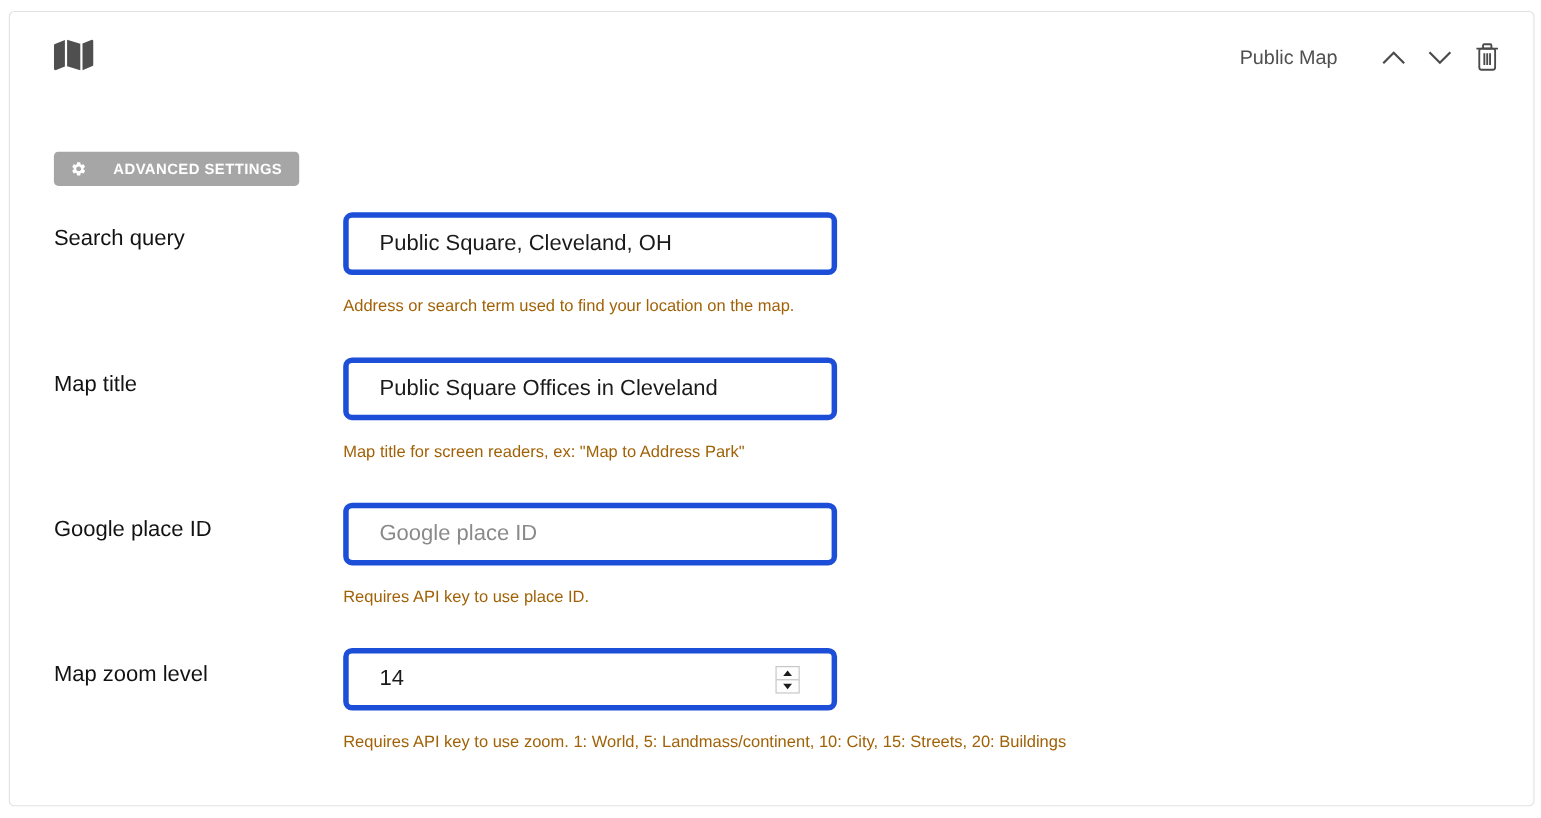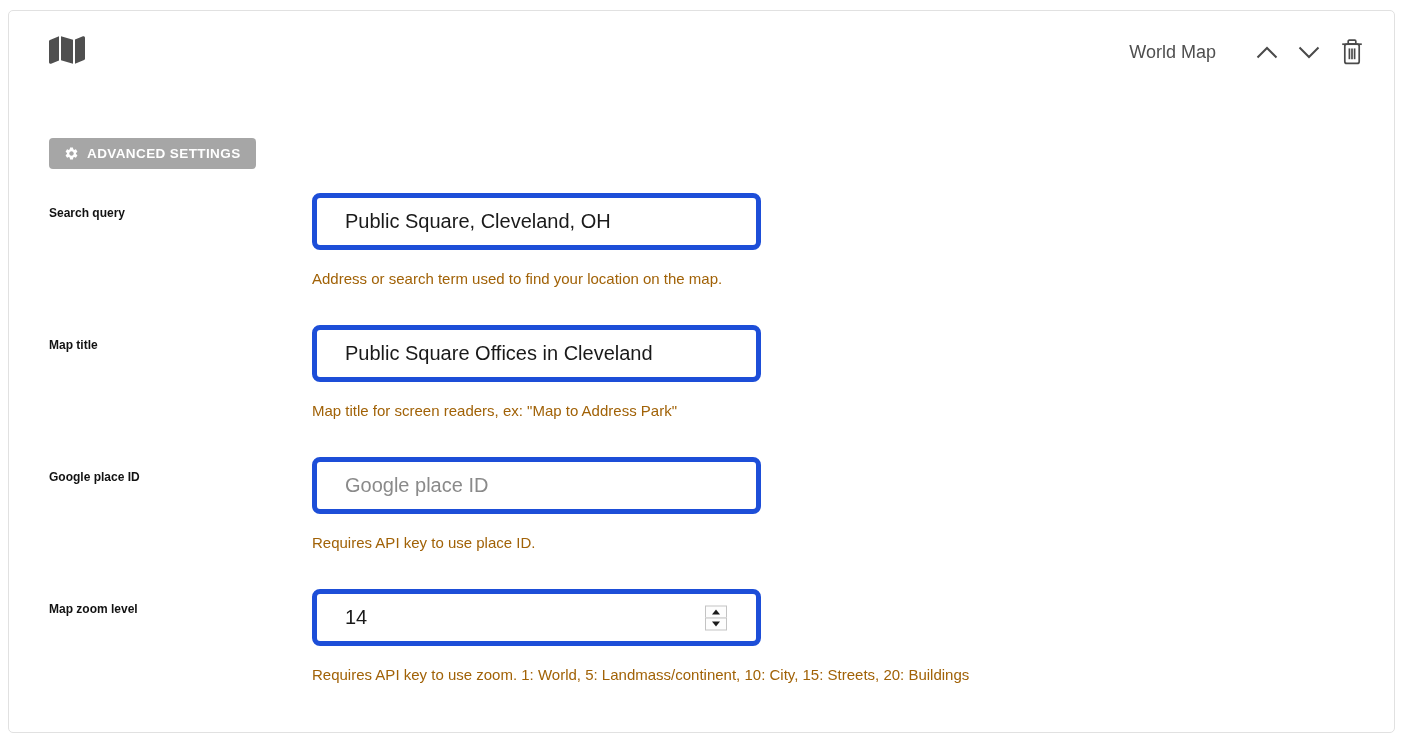--- a/index.html
+++ b/index.html
@@ -45,46 +45,45 @@
     align-items: center;
     justify-content: center;
   }
   .icon-btn svg { display: block; }
   
   .adv-btn {
     margin: 68px 0 0 40px;
     height: 31px;
     display: inline-flex;
     align-items: center;
-    gap: 8px;
+    gap: 24px;
     padding: 0 15px;
     background: #a6a6a6;
     border: none;
     border-radius: 4px;
     color: #ffffff;
     font-size: 13.5px;
     font-weight: 700;
     letter-spacing: 0.4px;
     cursor: pointer;
     font-family: "Liberation Sans", sans-serif;
   }
   .adv-btn .gear svg { display: block; }
   
   .form { margin: 24px 0 0 40px; }
   .row {
     display: grid;
     grid-template-columns: 263px 1fr;
     margin-bottom: 38px;
   }
   .field-label {
-    font-size: 12px;
+    font-size: 20px;
     color: #121212;
     padding-top: 13px;
     display: block;
-    font-weight: bold;
   }
   .input-wrap { position: relative; width: 449px; }
   .text-input {
     width: 449px;
     height: 57px;
     border: 5px solid #1d4ed8;
     border-radius: 8px;
     padding: 0 28px;
     font-size: 20px;
     color: #1a1a1a;
@@ -137,21 +136,21 @@
 
 <div class="panel">
 
   <div class="panel-header">
     <span class="map-icon">
       <svg width="36" height="32" viewBox="0 0 576 512">
         <path fill="#4f4f4f" d="M384 476.1L192 421.2V35.9L384 90.8V476.1zM416 88.4L543.1 37.5c15.8-6.3 32.9 5.3 32.9 22.3V394.6c0 9.8-6 18.6-15.1 22.3L416 476.1V88.4zM15.1 95.1L160 37.2V424.9L32.9 475.7C17.1 482 0 470.4 0 453.4V117.4c0-9.8 6-18.6 15.1-22.3z"></path>
       </svg>
     </span>
     <div class="header-right">
-      <span class="block-type-label">World Map</span>
+      <span class="block-type-label">Public Map</span>
       <button class="icon-btn" title="Move up">
         <span>
           <svg width="22" height="13" viewBox="0 0 22 13">
             <path d="M1.5 11.5 L11 2 L20.5 11.5" fill="none" stroke="#4a4a4a" stroke-width="2"></path>
           </svg>
         </span>
       </button>
       <button class="icon-btn" title="Move down">
         <span>
           <svg width="22" height="13" viewBox="0 0 22 13">

